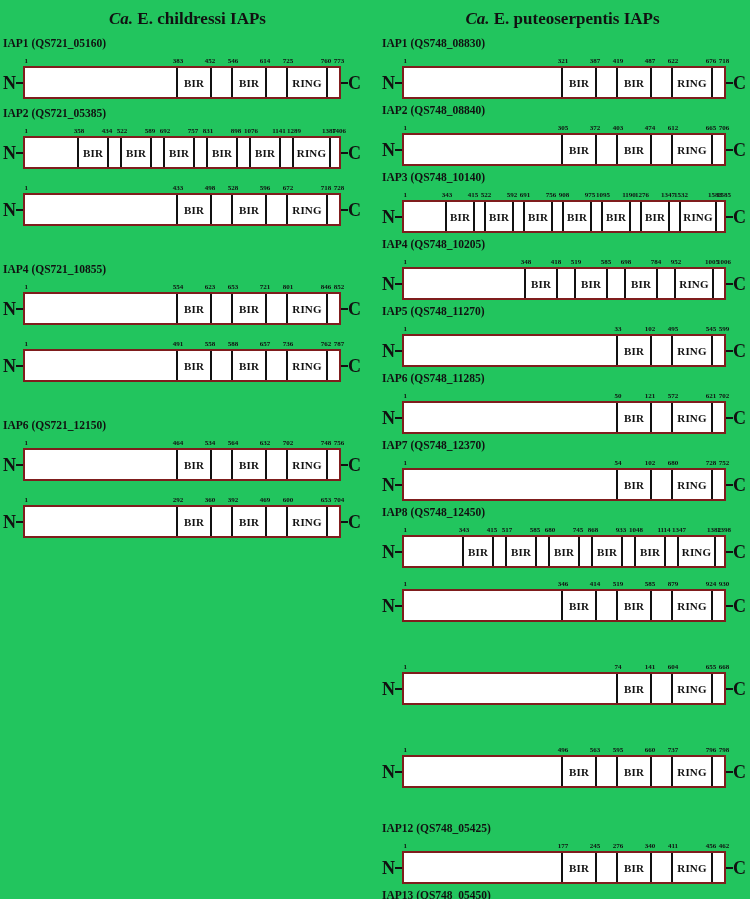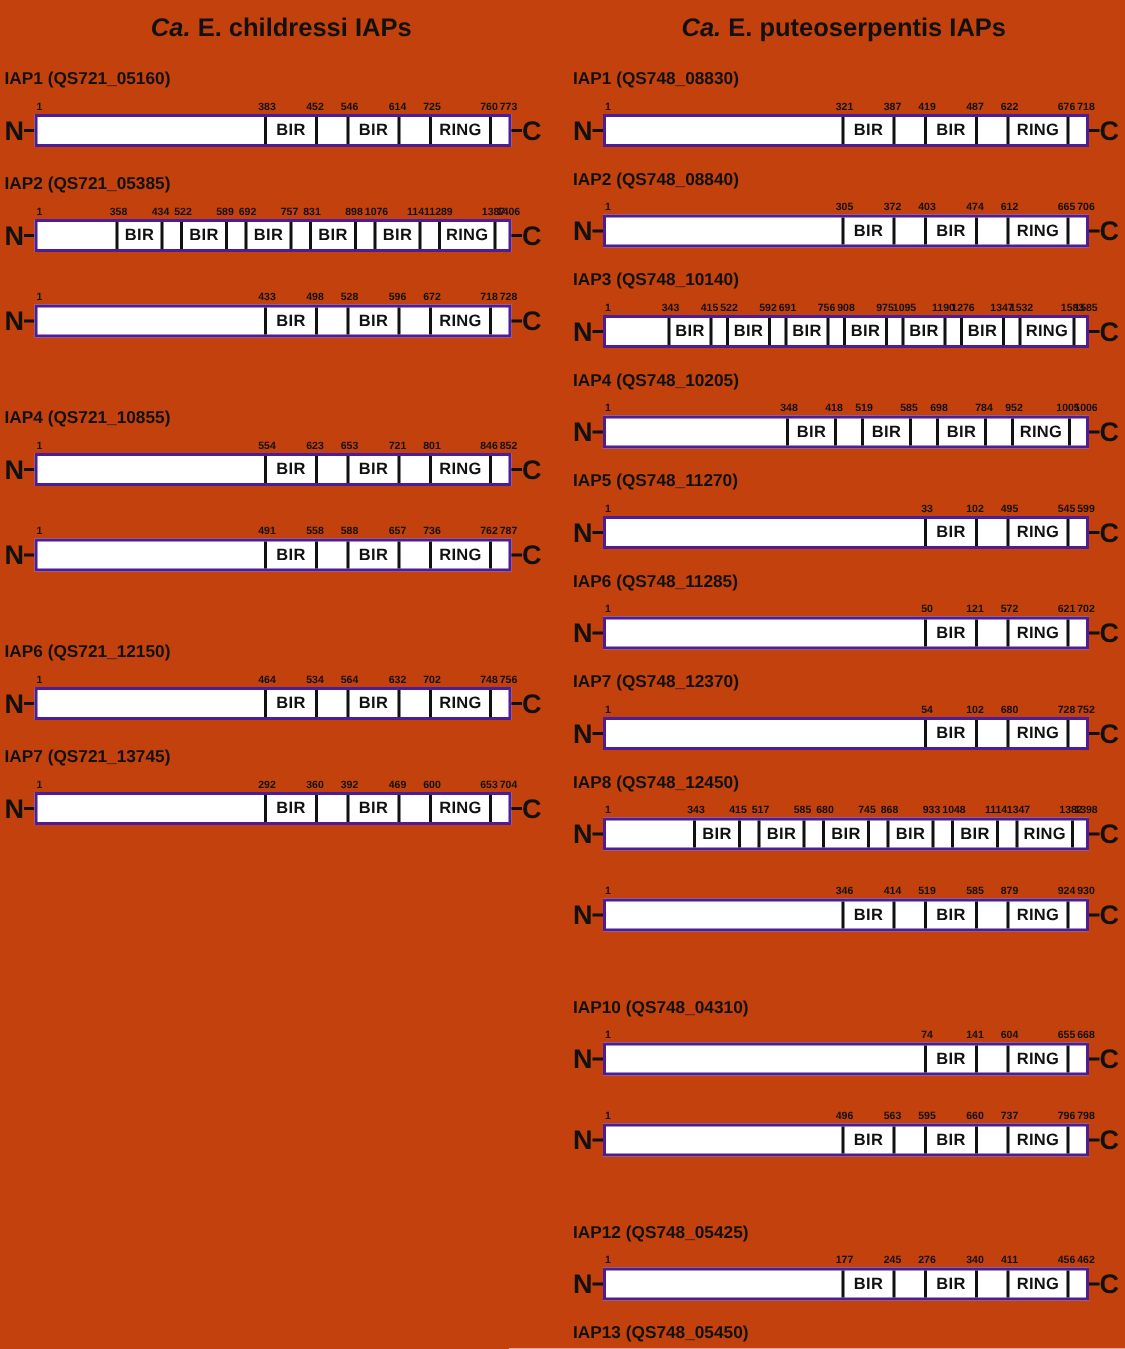--- a/index.html
+++ b/index.html
@@ -1,30 +1,30 @@
 <!DOCTYPE html>
 <html><head>
 <meta charset="utf-8">
 <style>
   html,body{margin:0;padding:0;background:#fff;}
-  .page{position:relative;width:750px;height:899px;background:#c2410c;overflow:hidden;
-        font-family:Liberation Sans, sans-serif;color:#111;}
+  .page{position:relative;width:750px;height:899px;background:#22c55e;overflow:hidden;
+        font-family:Liberation Serif, serif;color:#111;}
   .col{position:absolute;top:0;width:375px;}
   #col-0{left:0;} #col-1{left:375px;}
   .col-title{text-align:center;font-size:17px;font-weight:700;margin:9px 0 0 0;color:#111;}
   .col-title .ca{font-style:italic;}
-  .proteins{margin-top:18px;}
+  .proteins{margin-top:8px;}
   .protein{box-sizing:border-box;}
   #col-0 .protein{height:70px;margin:0 14px 0 3px;}
   #col-1 .protein{height:67px;margin:0 4px 0 7px;}
   .p-label{font-size:11.5px;font-weight:700;line-height:13px;}
   .diagram{display:flex;align-items:center;margin-top:16px;}
   .term{font-weight:700;font-size:18px;line-height:20px;flex:0 0 auto;}
   .conn{width:7px;height:2px;background:#111;flex:0 0 auto;}
-  .bar{flex:1 1 auto;display:flex;height:22px;border:2px solid #4c1d95;box-sizing:border-box;background:#fff;}
+  .bar{flex:1 1 auto;display:flex;height:33px;border:2px solid #7f1d1d;box-sizing:border-box;background:#fff;}
   .seg{position:relative;box-sizing:border-box;height:100%;}
   .seg + .seg{border-left:2px solid #111;}
   .seg.lead{flex:1 1 auto;}
   .seg.domain{display:flex;align-items:center;justify-content:center;}
   .dom-text{font-size:11px;font-weight:700;letter-spacing:0.2px;}
   .num{position:absolute;top:-10px;font-size:7px;font-weight:700;line-height:1;white-space:nowrap;color:#111;}
   .num-l{left:0;transform:translateX(-50%);}
   .num-r{right:0;transform:translateX(50%);}
   .seg.lead .num-l{transform:translateX(-15%);}
 </style>
@@ -249,21 +249,20 @@
               </div>
               <div class="seg plain" style="flex: 0 0 13px;">
                 <span class="num num-r">756</span>
               </div>
             </div>
             <div class="conn"></div>
             <span class="term">C</span>
           </div>
         </div>
         <div class="protein">
-          <div class="p-label">IAP7 (QS721_13745)</div>
           <div class="diagram">
             <span class="term">N</span>
             <div class="conn"></div>
             <div class="bar">
               <div class="seg plain lead">
                 <span class="num num-l">1</span>
               </div>
               <div class="seg domain" style="flex: 0 0 34px;">
                 <span class="dom-text">BIR</span>
                 <span class="num num-l">292</span>
@@ -623,21 +622,20 @@
               </div>
               <div class="seg plain" style="flex: 0 0 13px;">
                 <span class="num num-r">930</span>
               </div>
             </div>
             <div class="conn"></div>
             <span class="term">C</span>
           </div>
         </div>
         <div class="protein">
-          <div class="p-label">IAP10 (QS748_04310)</div>
           <div class="diagram">
             <span class="term">N</span>
             <div class="conn"></div>
             <div class="bar">
               <div class="seg plain lead">
                 <span class="num num-l">1</span>
               </div>
               <div class="seg domain" style="flex: 0 0 34px;">
                 <span class="dom-text">BIR</span>
                 <span class="num num-l">74</span>

